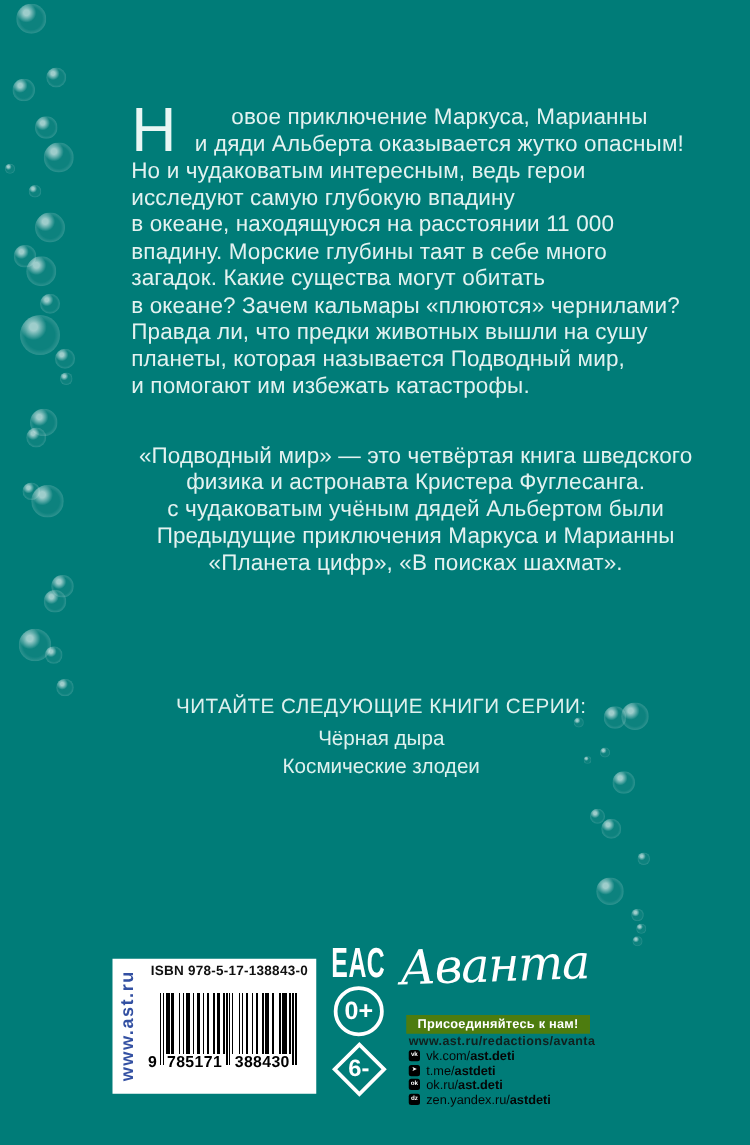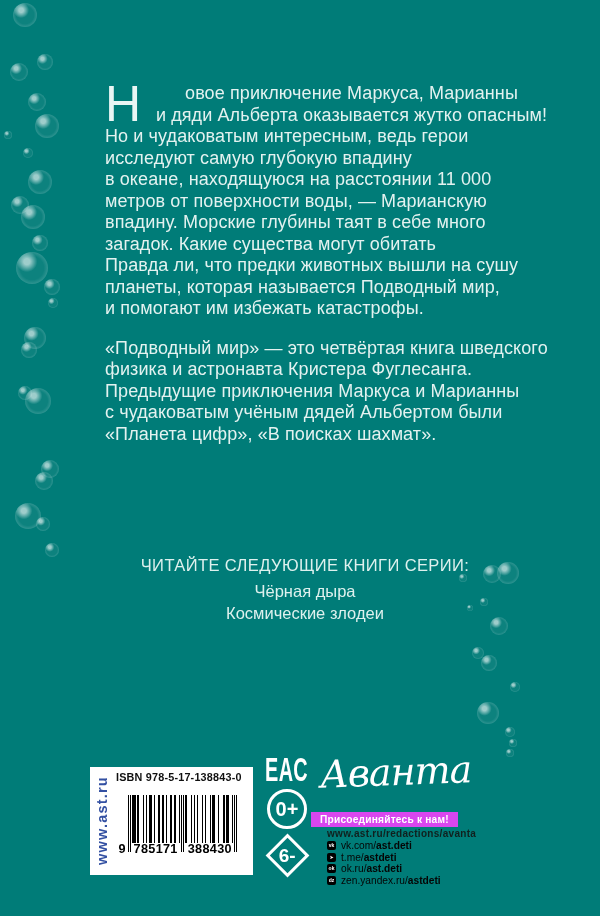--- a/index.html
+++ b/index.html
@@ -20,38 +20,38 @@
     position:absolute;left:105px;top:83px;width:455px;
     color:#e3f2f0;font-size:18px;line-height:21.5px;letter-spacing:.1px;
   }
   .para1{position:relative;}
   .dropcap{
     position:absolute;left:0;top:0;
     font-size:50px;line-height:43px;color:#e9f6f4;
   }
   .line{white-space:nowrap;}
   .line.indent{padding-left:38px;text-align:center;}
-  .para2{margin-top:18px;}
+  .para2{margin-top:34px;text-align:center;}
   
   .series{
     position:absolute;left:5px;top:556px;width:600px;text-align:center;
     color:#def1ee;
   }
   .series-heading{font-size:16.5px;letter-spacing:.4px;margin-bottom:5px;}
   .series-book{font-size:16.5px;line-height:22px;}
   
   .barcode-box{position:absolute;left:90px;top:767px;width:163px;height:108px;background:#ffffff;}
   .vert-site{
     position:absolute;left:1px;top:0;height:108px;width:22px;
     writing-mode:vertical-rl;transform:rotate(180deg);
     display:flex;align-items:center;justify-content:center;
     color:#3350a2;font-weight:bold;font-size:14.5px;letter-spacing:1.2px;
   }
   .isbn{
-    position:absolute;left:26px;right:2px;top:4px;text-align:left;
+    position:absolute;left:26px;right:2px;top:4px;text-align:center;
     font-size:10.8px;font-weight:bold;color:#101010;letter-spacing:.2px;white-space:nowrap;
   }
   #barcode{position:absolute;left:24px;top:16px;width:136px;height:90px;}
   #barcode text{font-family:"Liberation Sans",sans-serif;font-size:11px;font-weight:600;fill:#000;}
   .eac{
     position:absolute;left:265px;top:751px;color:#fff;
     font-size:32px;font-weight:700;letter-spacing:1px;
     transform:scale(.62,1.05);transform-origin:left top;white-space:nowrap;
   }
   .age-circle{
@@ -65,29 +65,29 @@
     border:3px solid #fff;transform:rotate(45deg);
     display:flex;align-items:center;justify-content:center;
   }
   .age-diamond span{transform:rotate(-45deg);color:#fff;font-size:19px;font-weight:bold;}
   .avanta{
     position:absolute;left:320px;top:750px;color:#fff;
     font-family:"DejaVu Serif","Liberation Serif",serif;font-style:italic;
     font-size:38px;letter-spacing:-1px;transform:rotate(-2deg);
   }
   .join{
-    position:absolute;left:311px;top:812px;background:#d946ef;color:#fff;
+    position:absolute;left:325px;top:812px;background:#4d7c0f;color:#fff;
     font-size:10.2px;font-weight:bold;padding:2px 9px 2px 9px;letter-spacing:.2px;white-space:nowrap;
   }
   .redaction{
     position:absolute;left:327px;top:828px;color:#10201e;
     font-size:10px;font-weight:700;letter-spacing:.3px;white-space:nowrap;
   }
   .social{position:absolute;left:327px;top:840px;}
-  .social-row{display:flex;align-items:center;height:11px;margin-bottom:0.5px;color:#050505;font-size:10.2px;}
+  .social-row{display:flex;align-items:flex-start;height:11px;margin-bottom:0.5px;color:#050505;font-size:10.2px;}
   .social-icon{
     width:9px;height:9px;background:#000;border-radius:2px;margin-right:5px;
     display:flex;align-items:center;justify-content:center;
     color:#fff;font-size:5px;font-weight:bold;line-height:9px;flex:0 0 auto;
   }
   .social-row b{font-weight:bold;}
 </style>
 </head>
 <body>
 
@@ -134,33 +134,33 @@
 
   <div class="blurb">
     <div class="para1">
       <span class="dropcap">Н</span>
       <div id="p1lines">
           <div class="line indent">овое приключение Маркуса, Марианны</div>
           <div class="line indent">и дяди Альберта оказывается жутко опасным!</div>
           <div class="line">Но и чудаковатым интересным, ведь герои</div>
           <div class="line">исследуют самую глубокую впадину</div>
           <div class="line">в океане, находящуюся на расстоянии 11 000</div>
-          <div class="line">метров от поверхности воды, — Марианскую</div>
           <div class="line">впадину. Морские глубины таят в себе много</div>
           <div class="line">загадок. Какие существа могут обитать</div>
+          <div class="line">в океане? Зачем кальмары «плюются» чернилами?</div>
           <div class="line">Правда ли, что предки животных вышли на сушу</div>
           <div class="line">планеты, которая называется Подводный мир,</div>
           <div class="line">и помогают им избежать катастрофы.</div>
         </div>
     </div>
     <div class="para2" id="p2lines">
         <div class="line">«Подводный мир» — это четвёртая книга шведского</div>
         <div class="line">физика и астронавта Кристера Фуглесанга.</div>
+        <div class="line">с чудаковатым учёным дядей Альбертом были</div>
         <div class="line">Предыдущие приключения Маркуса и Марианны</div>
-        <div class="line">с чудаковатым учёным дядей Альбертом были</div>
         <div class="line">«Планета цифр», «В поисках шахмат».</div>
       </div>
   </div>
 
   <div class="series">
     <div class="series-heading">ЧИТАЙТЕ СЛЕДУЮЩИЕ КНИГИ СЕРИИ:</div>
     <div id="seriesBooks">
         <div class="series-book">Чёрная дыра</div>
         <div class="series-book">Космические злодеи</div>
       </div>

